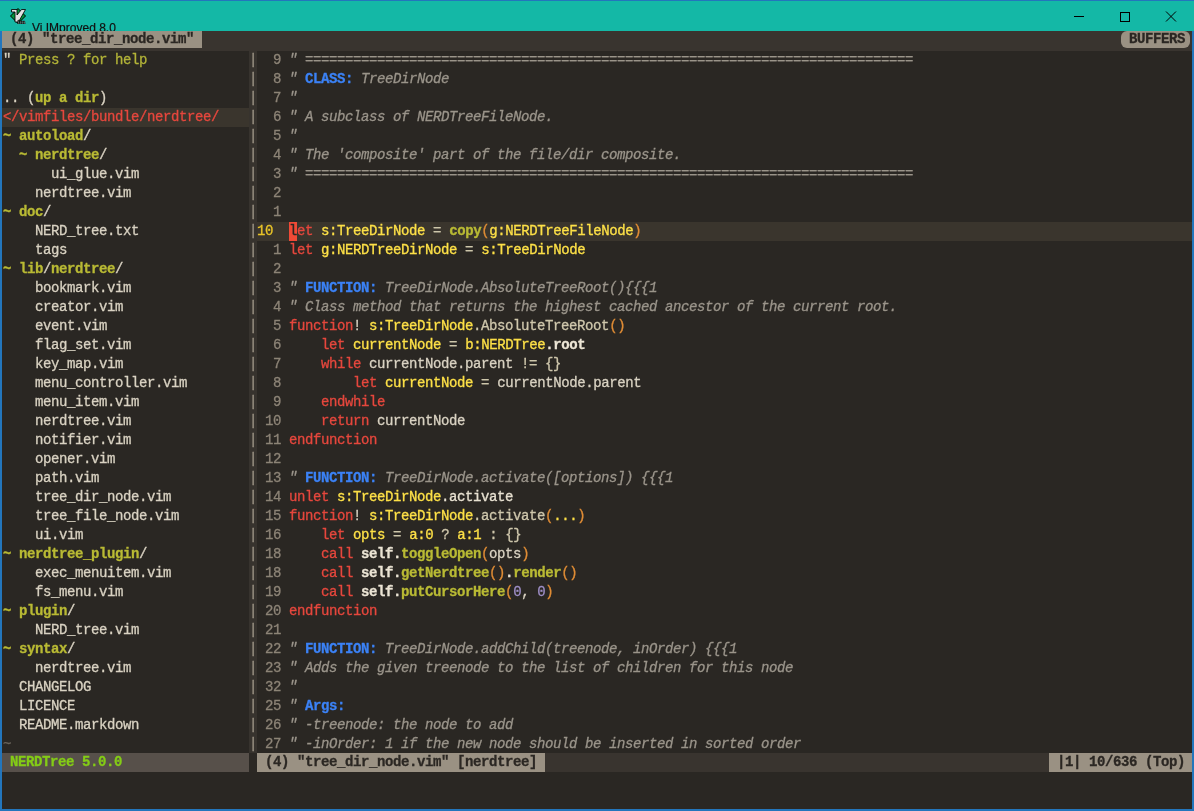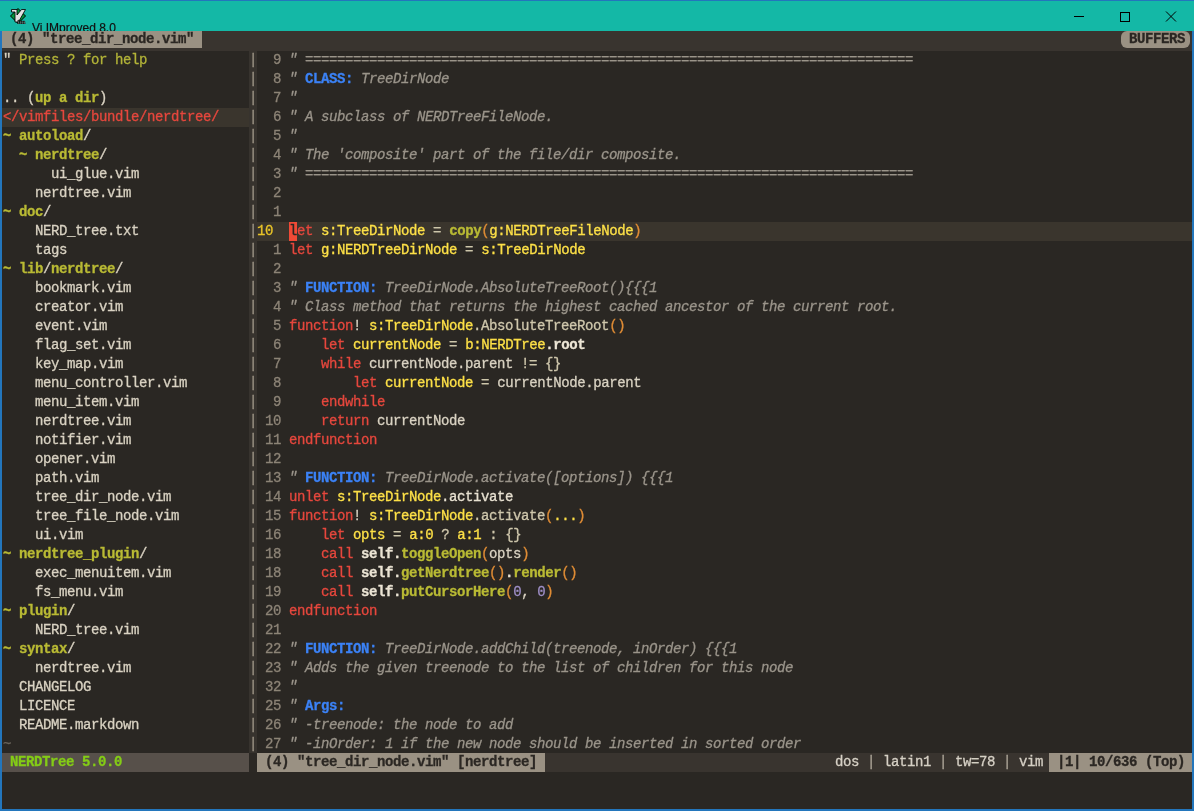--- a/index.html
+++ b/index.html
@@ -207,20 +207,17 @@
 </div>
 
 <div id="statusline" class="mono">
   <div id="st-nerd">
       <pre class="mono" style="font-weight:bold"> NERDTree 5.0.0</pre>
     </div>
   <div id="st-gap"></div>
   <div id="st-file">
       <pre class="mono" style="font-weight:bold"> (4) "tree_dir_node.vim" [nerdtree] </pre>
     </div>
-  <div id="st-right">
-      <pre class="mono">dos <span style="color:#a9a195">|</span> latin1 <span style="color:#a9a195">|</span> tw=78 <span style="color:#a9a195">|</span> vim</pre>
-    </div>
   <div id="st-pos">
       <pre class="mono" style="font-weight:bold"> |1| 10/636 (Top)</pre>
     </div>
 </div>
 <div id="cmdline"></div>
 
 </body></html>

